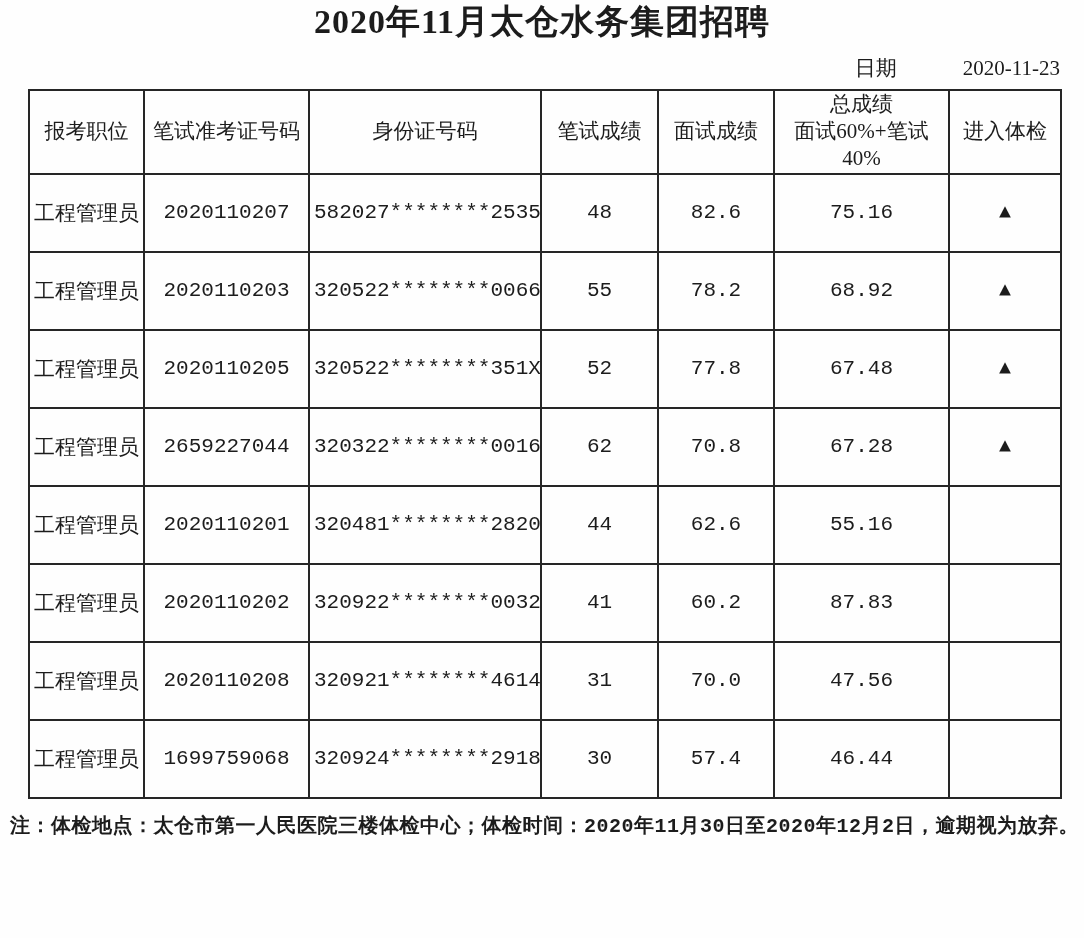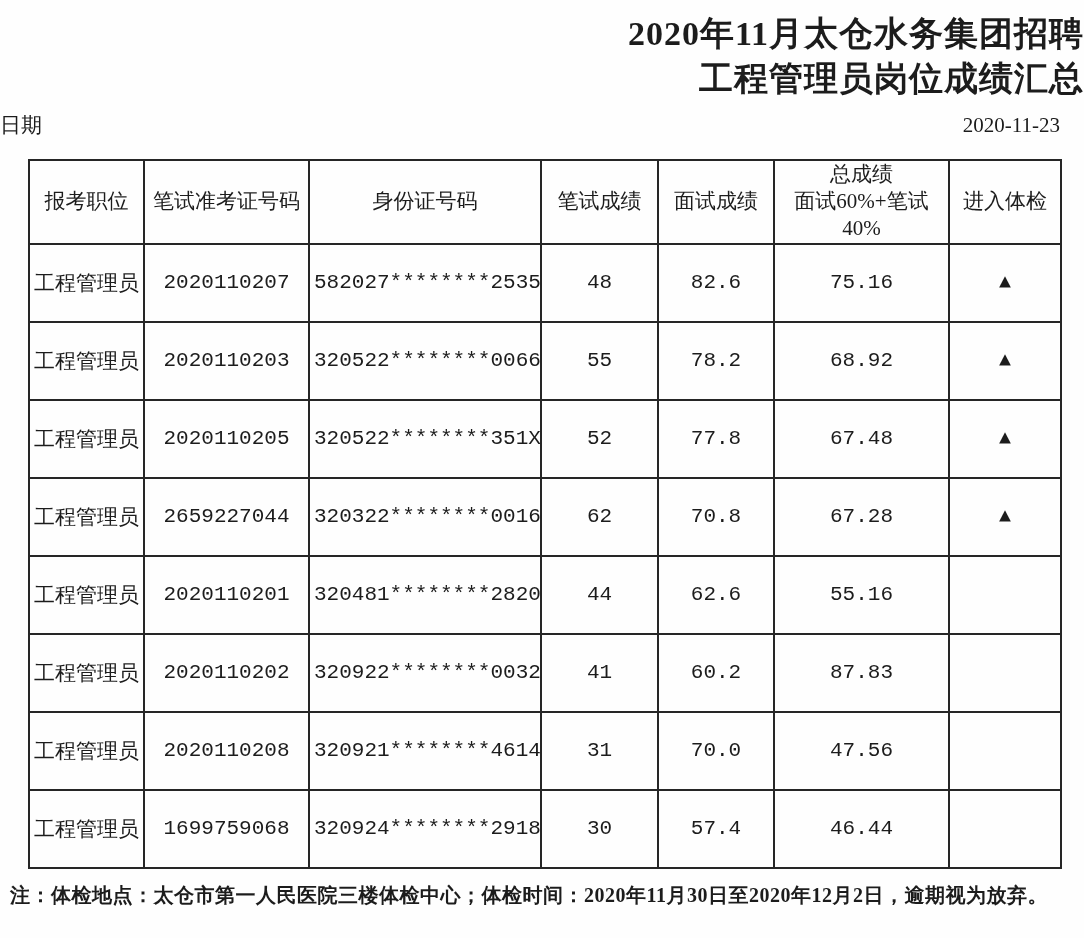--- a/index.html
+++ b/index.html
@@ -4,27 +4,27 @@
 <style>
   html, body { margin: 0; padding: 0; }
   body { width: 1084px; height: 938px; overflow: hidden; background: #ffffff; }
   .page {
     position: relative;
     width: 1084px; height: 938px;
     background: #fefefe;
     color: #1c1c1c;
     font-family: "Liberation Serif", "DejaVu Serif", serif;
   }
-  .title-block { text-align: right; padding-top: 12px; }
+  .title-block { text-align: center; }
   .title-line {
     font-size: 34px; font-weight: 700; line-height: 1.32; letter-spacing: 1px;
   }
   .date-row {
-    display: flex; justify-content: space-between; align-items: baseline;
-    gap: 66px; padding: 9px 24px 20px 0;
+    display: flex; justify-content: flex-end; align-items: baseline;
+    gap: 66px; padding: 9px 24px 7px 0;
     font-size: 21px;
   }
   table.results {
     border-collapse: collapse;
     table-layout: fixed;
     width: 1032px;
     margin-left: 28px;
   }
   .results th, .results td {
     border: 2px solid #262626;
@@ -41,30 +41,30 @@
     line-height: 1.3;
     border-radius: 11px;
   }
   .results td { height: 76px; font-family: Liberation Mono, monospace; }
   .results td.marker { font-size: 20px; }
   .footnote {
     margin: 13px 0 0 10px;
     font-size: 20px;
     font-weight: 700;
     letter-spacing: 0.5px;
+    font-family: Liberation Mono, monospace;
   }
 </style>
 </head>
 <body>
 
 <div class="page">
 
   <div class="title-block">
     <div class="title-line">2020年11月太仓水务集团招聘</div>
-    <div class="title-line">工程管理员岗位成绩汇总</div>
   </div>
 
   <div class="date-row">
     <span>日期</span>
     <span>2020-11-23</span>
   </div>
 
   <table class="results">
     <colgroup>
       <col style="width:115px">

